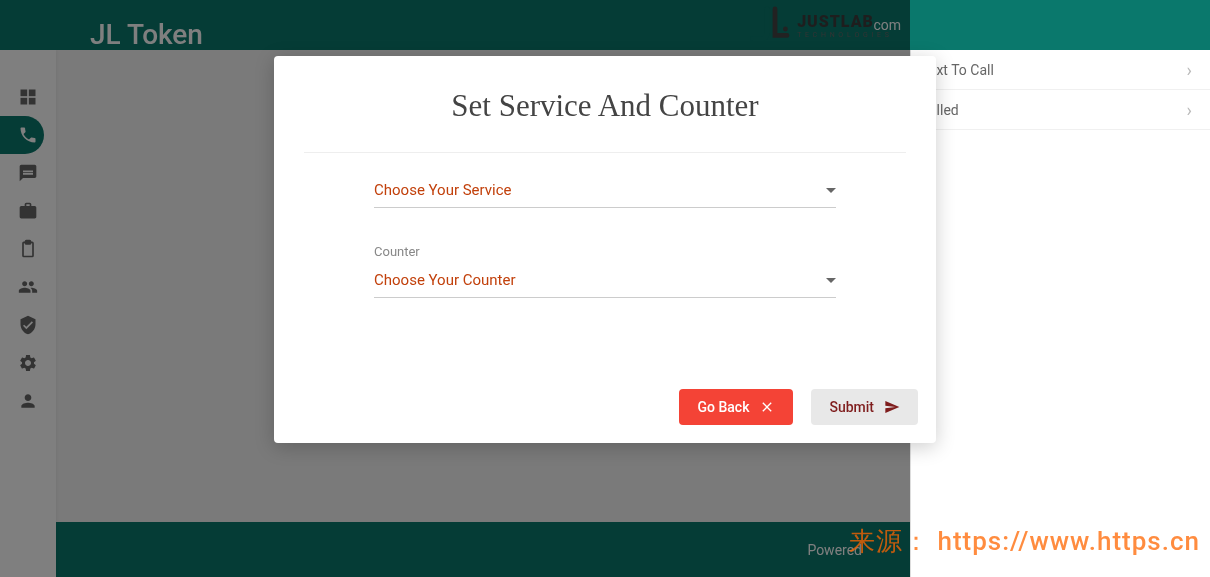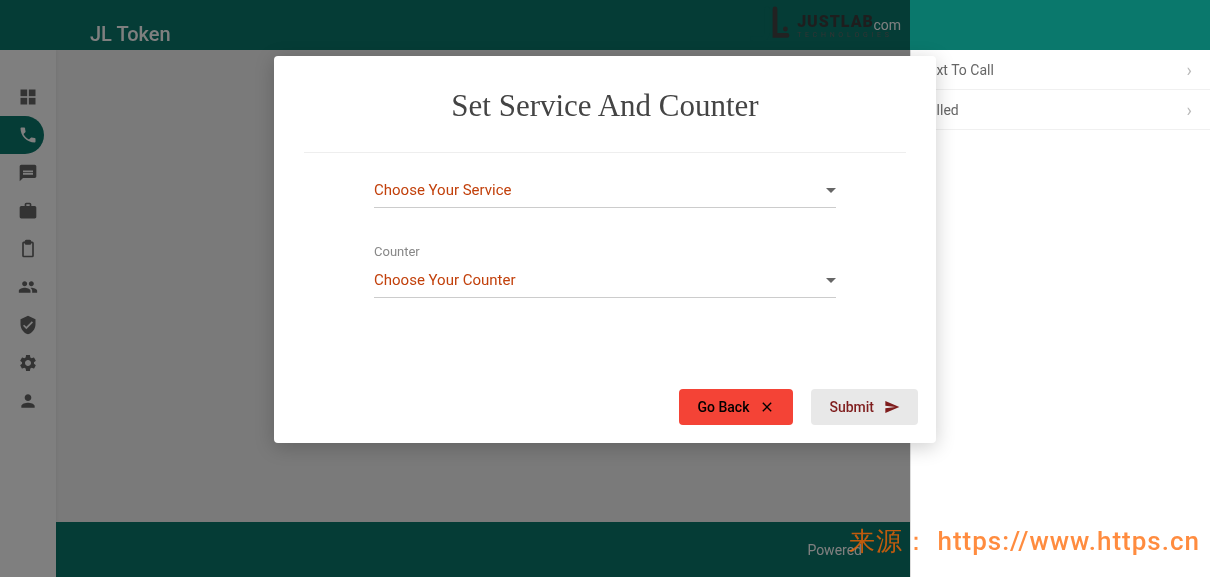--- a/index.html
+++ b/index.html
@@ -1,19 +1,19 @@
 <!DOCTYPE html>
 <html><head>
   <meta charset="utf-8">
   <style>
     * { margin: 0; padding: 0; box-sizing: border-box; font-family: -apple-system, BlinkMacSystemFont, 'Segoe UI', Roboto, sans-serif; }
     body { background: #f5f5f5; width: 1210px; height: 577px; overflow: hidden; position: relative; }
     
     .topbar { position: absolute; top: 0; left: 0; right: 0; height: 50px; background: #0a786c; display: flex; align-items: center; padding-left: 90px; z-index: 5; }
-    .topbar-title { color: #fff; font-size: 20px; font-weight: 500; margin-top: 18px; }
+    .topbar-title { color: #fff; font-size: 28px; font-weight: 500; margin-top: 18px; }
     .topbar-logo { position: absolute; right: 320px; top: 0; height: 50px; display: flex; align-items: center; }
     .topbar-logo svg { height: 40px; }
     .topbar-logo-text { display: flex; flex-direction: column; margin-left: 5px; }
     .topbar-logo-main { font-size: 16px; font-weight: 900; color: #3d3d3d; letter-spacing: 1px; }
     .topbar-logo-sub { font-size: 7px; color: #666; letter-spacing: 1px; }
     .topbar-com { position: absolute; right: 309px; color: #fff; font-size: 14px; text-align: right; }
     
     .sidebar { position: absolute; left: 0; top: 50px; bottom: 0; width: 56px; background: #fff; display: flex; flex-direction: column; align-items: center; padding-top: 28px; z-index: 4; box-shadow: 1px 0 3px rgba(0,0,0,0.05); }
     .sidebar-item { width: 44px; height: 38px; display: flex; align-items: center; justify-content: center; color: #666; cursor: pointer; border-radius: 0 20px 20px 0; margin-left: -12px; padding-left: 12px; }
     .sidebar-item.active { background: #0a786c; color: #fff; }
@@ -23,21 +23,21 @@
     
     .modal { position: absolute; top: 56px; left: 274px; width: 662px; background: #fff; border-radius: 4px; box-shadow: 0 4px 20px rgba(0,0,0,0.2); z-index: 20; }
     .modal-title { text-align: center; padding: 32px 20px 28px; font-size: 31px; font-weight: 400; color: #444; border-bottom: 1px solid #eee; margin-left: 30px; margin-right: 30px; font-family: Liberation Serif, serif; }
     .modal-body { padding: 22px 100px 55px; }
     .form-group { margin-bottom: 36px; }
     .form-label { font-size: 13px; color: #888; margin-bottom: 6px; display: block; }
     .form-select { width: 100%; border: none; border-bottom: 1px solid #ccc; padding: 6px 0 8px; font-size: 15px; color: #c2410c; background: transparent; display: flex; justify-content: space-between; align-items: center; cursor: pointer; }
     .dropdown-caret { width: 0; height: 0; border-left: 5px solid transparent; border-right: 5px solid transparent; border-top: 5px solid #666; }
     .modal-actions { display: flex; justify-content: flex-end; padding: 0 18px 18px; gap: 18px; }
     .btn { height: 36px; padding: 0 18px; border: none; border-radius: 4px; font-size: 14px; font-weight: 500; display: inline-flex; align-items: center; gap: 10px; cursor: pointer; }
-    .btn-danger { background: #f44336; color: #000000; }
+    .btn-danger { background: #f44336; color: #ffffff; }
     .btn-disabled { background: #e8e8e8; color: #7f1d1d; cursor: not-allowed; }
     .btn-icon { width: 16px; height: 16px; }
     
     .rightpanel { position: absolute; right: 0; top: 0; width: 300px; height: 577px; background: #fff; border-left: 1px solid #ddd; z-index: 3; }
     .rightpanel-header { height: 50px; display: flex; align-items: center; justify-content: center; border-bottom: 1px solid #eee; position: relative; }
     .rightpanel-close { position: absolute; left: 12px; top: 12px; cursor: pointer; }
     .rightpanel-title { font-size: 14px; color: #555; font-weight: 500; }
     .rightpanel-row { height: 40px; display: flex; align-items: center; justify-content: space-between; padding: 0 18px; border-bottom: 1px solid #f0f0f0; font-size: 14px; color: #666; cursor: pointer; }
     .chevron-right { color: #bbb; font-size: 18px; }
     

